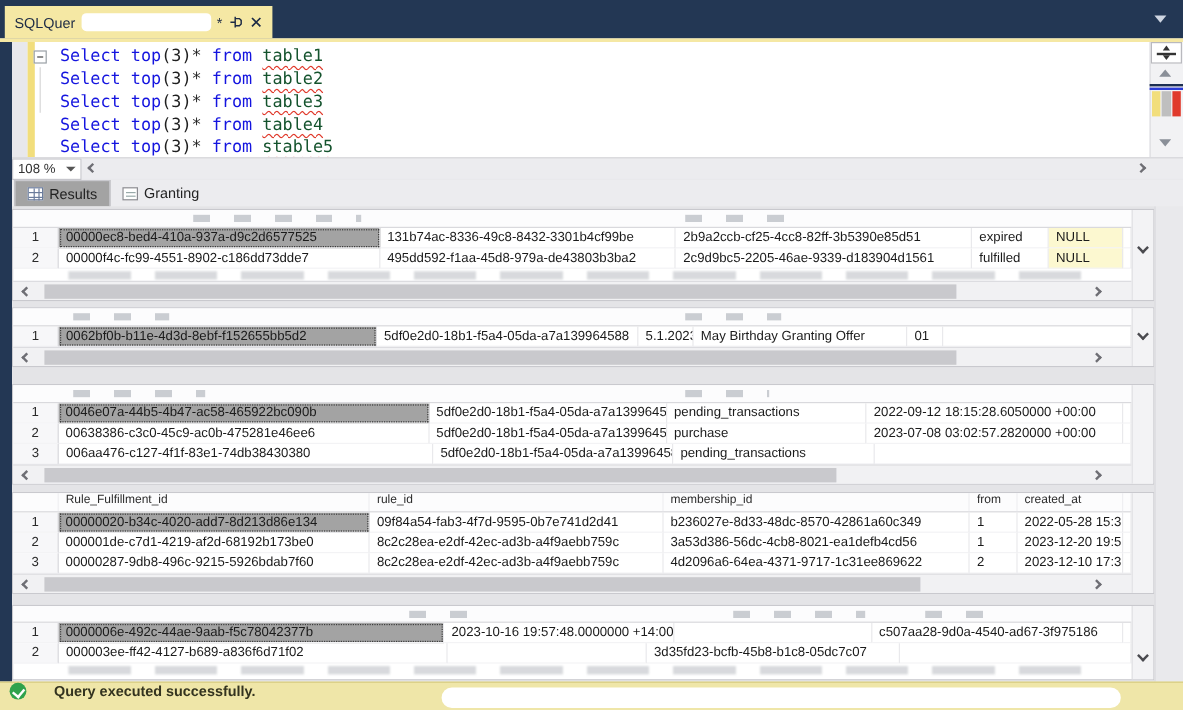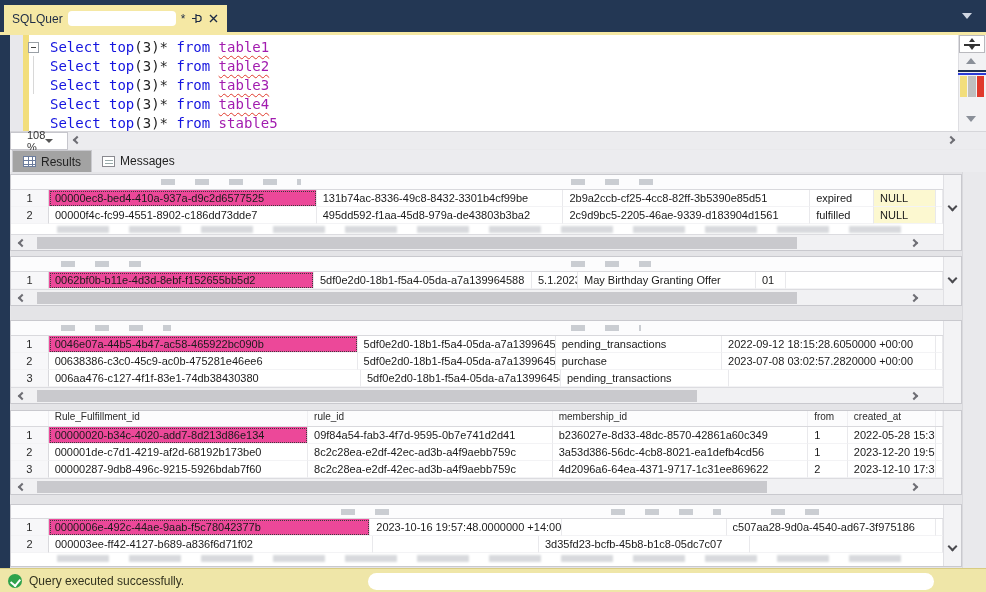--- a/index.html
+++ b/index.html
@@ -18,21 +18,21 @@
   
   .left-edge { position:absolute; left:0; top:35px; width:10px; height:533px; background:#233754; }
 
   
   .editor { position:absolute; left:10px; top:35px; width:948px; height:96px; background:#ffffff; overflow:hidden; }
   .editor-gutter { position:absolute; left:0; top:0; width:13px; height:96px; background:#E8E8EC; }
   .change-bar { position:absolute; left:13px; top:0; width:6px; height:96px; background:#F2DE7C; }
   .code-line { position:absolute; left:26px; white-space:pre; font-family:"DejaVu Sans Mono", monospace; font-size:14px; line-height:19px; height:19px; }
   .kw { color:#1414DF; }
   .pl { color:#1f1f1f; }
-  .tbl { color:#a21caf; text-decoration: underline wavy #e03a2c 1px; text-underline-offset:3px; }
+  .tbl { color:#14532d; text-decoration: underline wavy #e03a2c 1px; text-underline-offset:3px; }
   .fold-box { position:absolute; left:28px; top:42px; width:11px; height:11px; border:1px solid #9aa0a6; background:#fff; }
   .fold-box::after { content:""; position:absolute; left:2px; top:4px; width:5px; height:1px; background:#444; }
   .indent-guide { position:absolute; left:33px; top:56px; width:1px; height:38px; background:#d8d8d8; }
 
   
   .edit-scrollcol { position:absolute; left:958px; top:35px; width:28px; height:96px; background:#F2F2F4; border-left:1px solid #DEDEE2; }
   .splitter-box { position:absolute; left:959px; top:35px; width:26px; height:18px; background:#fff; border:1px solid #B9B9BE; }
   .splitter-box .bar { position:absolute; left:4px; top:8px; width:16px; height:2px; background:#333; }
   .splitter-box .t-up { position:absolute; left:9px; top:2px; width:0; height:0; border-left:3px solid transparent; border-right:3px solid transparent; border-bottom:4px solid #333; }
   .splitter-box .t-dn { position:absolute; left:9px; bottom:2px; width:0; height:0; border-left:3px solid transparent; border-right:3px solid transparent; border-top:4px solid #333; }
@@ -41,21 +41,21 @@
   .sc-up    { position:absolute; left:966px; top:58px; }
   .sc-down  { position:absolute; left:966px; top:116px; }
   .mark-navy { position:absolute; left:958px; top:70px; width:28px; height:2px; background:#1c2e52; }
   .mark-blue { position:absolute; left:958px; top:73px; width:28px; height:2px; background:#2b3bd6; }
   .mark-yellow { position:absolute; left:960px; top:76px; width:7px; height:21px; background:#F2DE7C; }
   .mark-gray   { position:absolute; left:968px; top:76px; width:8px; height:21px; background:#BFBFBF; }
   .mark-red    { position:absolute; left:977px; top:76px; width:7px; height:21px; background:#E03A2C; }
 
   
   .editor-bottombar { position:absolute; left:10px; top:131px; width:976px; height:18px; background:#ECECEF; border-top:1px solid #D6D6DA; display:flex; align-items:center; }
-  .zoom-box { width:58px; height:18px; background:#fff; border:1px solid #C6C6CC; font-size:11px; color:#333; display:flex; align-items:center; justify-content:space-between; padding:0 16px; }
+  .zoom-box { width:58px; height:18px; background:#fff; border:1px solid #C6C6CC; font-size:11px; color:#333; display:flex; align-items:center; justify-content:space-between; padding:0 4px; }
   .zoom-caret { width:0; height:0; border-left:4px solid transparent; border-right:4px solid transparent; border-top:4px solid #555; }
   .hs-track { flex:1; height:18px; position:relative; }
   .chev { display:inline-block; width:6px; height:6px; }
   .chev-left  { border-left:2px solid #6e6e74; border-bottom:2px solid #6e6e74; transform:rotate(45deg); }
   .chev-right { border-top:2px solid #6e6e74; border-right:2px solid #6e6e74; transform:rotate(45deg); }
   .hs-arrow { position:absolute; top:5px; }
 
   
   .rtabs { position:absolute; left:10px; top:150px; width:976px; height:22px; background:#ECECEF; display:flex; align-items:flex-end; padding-left:2px; }
   .rtab { height:22px; display:flex; align-items:center; gap:5px; padding:0 10px; font-size:12px; color:#222; }
@@ -76,21 +76,21 @@
   .grid { position:absolute; left:0; width:952px; background:#fff; border:1px solid #C9C9CE; }
   .g-body { position:relative; width:932px; }
   .g-vscroll { position:absolute; right:0; top:0; width:18px; height:100%; background:#F3F3F5; border-left:1px solid #E0E0E4; }
   .g-vchev { position:absolute; right:5px; width:7px; height:7px; border-right:2px solid #4a4a4f; border-bottom:2px solid #4a4a4f; transform:rotate(45deg); }
 
   .g-row { display:flex; height:17px; line-height:16px; font-size:11px; color:#1b1b1b; }
   .g-hdr { display:flex; height:15px; background:#FCFCFD; border-bottom:1px solid #D9D9DD; position:relative; }
   .cell { padding-left:6px; border-right:1px solid #E9E9EC; border-bottom:1px solid #F3F3F5; overflow:hidden; white-space:nowrap; }
   .rn { text-align:center; padding-left:0; color:#2a2a2a; background:#F7F7F9; border-right:1px solid #D9D9DD; }
   .hcell { font-size:10px; color:#2b2b2b; padding-left:6px; overflow:hidden; white-space:nowrap; border-right:1px solid #EFEFF2; }
-  .sel { background:#ec4899; outline:1px dotted #3c3c3c; outline-offset:-2px; }
+  .sel { background:#a3a3a3; outline:1px dotted #3c3c3c; outline-offset:-2px; }
   .nullc { background:#FCF8D0; }
 
   .smudge { position:absolute; top:4px; height:6px; opacity:.5; filter:blur(.6px);
      background:repeating-linear-gradient(90deg,#9aa0a8 0 14px, transparent 14px 34px); }
   .ghost-row { position:relative; height:10px; overflow:hidden; opacity:.45; filter:blur(1px);
      background:repeating-linear-gradient(90deg,#a9adb4 0 52px, transparent 52px 72px) 46px 2px/860px 7px no-repeat; }
 
   .g-hsb { position:relative; height:16px; background:#F1F1F3; border-top:1px solid #DCDCE0; }
   .g-hsb .thumb { position:absolute; top:2px; height:12px; background:#C9C9CD; }
   .g-hsb .hs-arrow-l { position:absolute; left:8px; top:5px; }
@@ -99,21 +99,21 @@
   
   .g1 .c0{width:38px}.g1 .c1{width:268px}.g1 .c2{width:247px}.g1 .c3{width:247px}.g1 .c4{width:64px}.g1 .c5{width:62px}.g1 .cf{flex:1}
   .g2 .c0{width:38px}.g2 .c1{width:265px}.g2 .c2{width:218px}.g2 .c3{width:46px}.g2 .c4{width:178px}.g2 .c5{width:30px}.g2 .cf{flex:1}
   .g3 .c0{width:38px}.g3 .c1{width:312px}.g3 .c2{width:200px}.g3 .c3{width:168px}.g3 .c4{width:216px}.g3 .cf{flex:1}
   .g4 .c0{width:38px}.g4 .c1{width:262px}.g4 .c2{width:247px}.g4 .c3{width:258px}.g4 .c4{width:40px}.g4 .c5{width:89px}.g4 .cf{flex:1}
   .g5 .c0{width:38px}.g5 .c1{width:324px}.g5 .c2{width:193px}.g5 .c3{width:166px}.g5 .c4{width:211px}.g5 .cf{flex:1}
 
   #grid1{top:2px}  #grid2{top:84px} #grid3{top:148px} #grid4{top:238px} #grid5{top:332px}
 
   
-  .statusbar { position:absolute; left:0; top:568px; width:986px; height:24px; background:#EFE6A8; border-top:1px solid #D8CC82; display:flex; align-items:center; padding-left:8px; gap:7px; }
+  .statusbar { position:absolute; left:0; top:568px; width:986px; height:24px; background:#EFE6A8; border-top:1px solid #D8CC82; display:flex; align-items:flex-start; padding-left:8px; gap:23px;font-weight:bold; }
   .ok-circle { width:14px; height:14px; border-radius:50%; background:#2FA24C; position:relative; }
   .ok-circle::after { content:""; position:absolute; left:4px; top:3px; width:5px; height:7px; border-right:2px solid #fff; border-bottom:2px solid #fff; transform:rotate(40deg); }
   .status-text { font-size:12px; color:#33331f; }
   .status-redact { position:absolute; left:368px; top:4px; width:566px; height:17px; background:#fff; border-radius:9px; }
 </style>
 </head>
 <body>
 
 <div class="window">
 
@@ -171,21 +171,21 @@
     </div>
   </div>
 
   <div class="rtabs">
     <div class="rtab active">
       <span class="icon-grid"></span>
       <span>Results</span>
     </div>
     <div class="rtab">
       <span class="icon-msg"></span>
-      <span>Messages</span>
+      <span>Granting</span>
     </div>
   </div>
 
   <div class="grid-region">
 
     <div class="grid g1" id="grid1">
       <div class="g-body">
         <div class="g-hdr">
           <span class="smudge" style="left:150px;width:140px;"></span>
           <span class="smudge" style="left:560px;width:90px;"></span>

